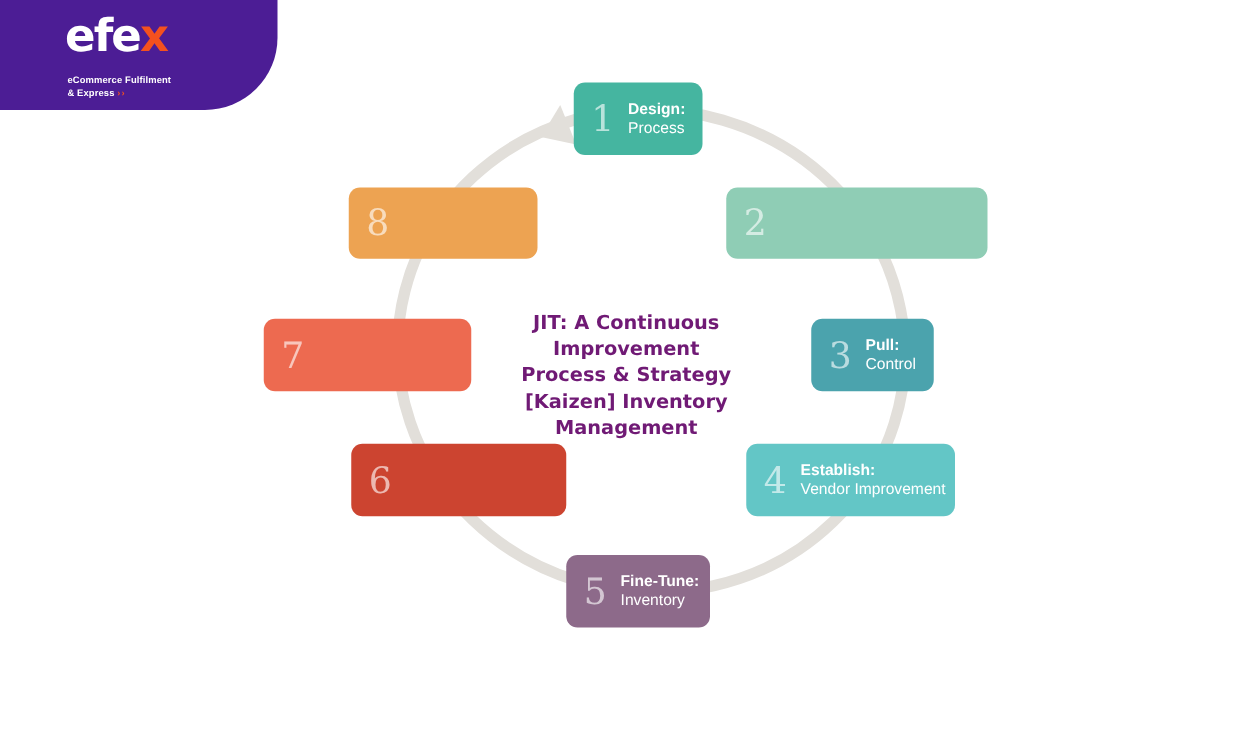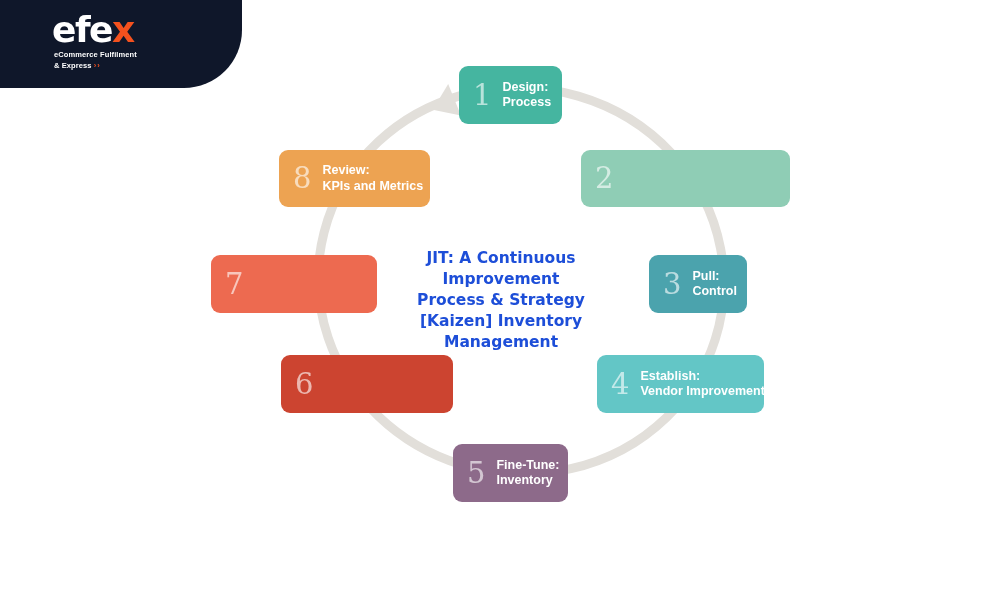--- a/index.html
+++ b/index.html
@@ -39,20 +39,21 @@
   }
   #logo-wordmark .accent { color: #f4511e; }
   #logo-tagline-1, #logo-tagline-2 {
     position: absolute;
     left: 54px;
     color: #ffffff;
     font-size: 7.5px;
     font-weight: bold;
     letter-spacing: 0.1px;
     white-space: nowrap;
+    margin-top: 9px;
   }
   #logo-tagline-1 { top: 50px; }
   #logo-tagline-2 { top: 61px; }
   #logo-tagline-2 .accent { color: #f4511e; letter-spacing: 1px; }
 
   
   #cycle-stage {
     position: absolute;
     left: 0;
     top: 0;
@@ -69,21 +70,21 @@
   }
 
   
   #center-title {
     position: absolute;
     left: 370px;
     top: 248px;
     width: 262px;
     text-align: center;
     z-index: 20;
-    color: #1d4ed8;
+    color: #701a75;
     font-size: 15.5px;
     font-weight: bold;
     line-height: 1.35;
     font-family: "DejaVu Sans", sans-serif;
     pointer-events: none;
   }
 
   
   .step-box {
     position: absolute;
@@ -106,26 +107,26 @@
   }
   .step-text {
     display: flex;
     flex-direction: column;
     justify-content: center;
     line-height: 1.22;
     font-size: 12.5px;
     white-space: nowrap;
   }
   .step-line1 { font-weight: bold; }
-  .step-line2 { font-weight: bold; }
+  .step-line2 { font-weight: normal; }
 </style>
 </head>
 <body>
 
-<div id="logo-badge" style="background: #0f172a; padding-left: 20px;">
+<div id="logo-badge" style="background: #4c1d95;">
   <div id="logo-wordmark"><span>efe</span><span class="accent" style="color: rgb(244, 81, 30);">x</span></div>
   <div id="logo-tagline-1">eCommerce Fulfilment</div>
   <div id="logo-tagline-2"><span>&amp; Express</span> <span class="accent" style="color: rgb(244, 81, 30);">››</span></div>
 </div>
 
 <div id="cycle-stage">
 
   <svg id="cycle-ring-svg" viewBox="0 0 1000 600">
 
     <path id="cycle-ring-path" d="M 434 103
@@ -179,19 +180,15 @@
   <div class="step-box" style="left: 281px; top: 355px; width: 172px; height: 58px; background: rgb(204, 68, 48);">
     <span class="step-number">6</span>
   </div>
 
   <div class="step-box" style="left: 211px; top: 255px; width: 166px; height: 58px; background: rgb(237, 106, 80);">
     <span class="step-number">7</span>
   </div>
 
   <div class="step-box" style="left: 279px; top: 150px; width: 151px; height: 57px; background: rgb(237, 163, 82);">
     <span class="step-number">8</span>
-    <span class="step-text">
-      <span class="step-line1">Review:</span>
-      <span class="step-line2">KPIs and Metrics</span>
-    </span>
   </div>
 
 </div>
 
 </body></html>

